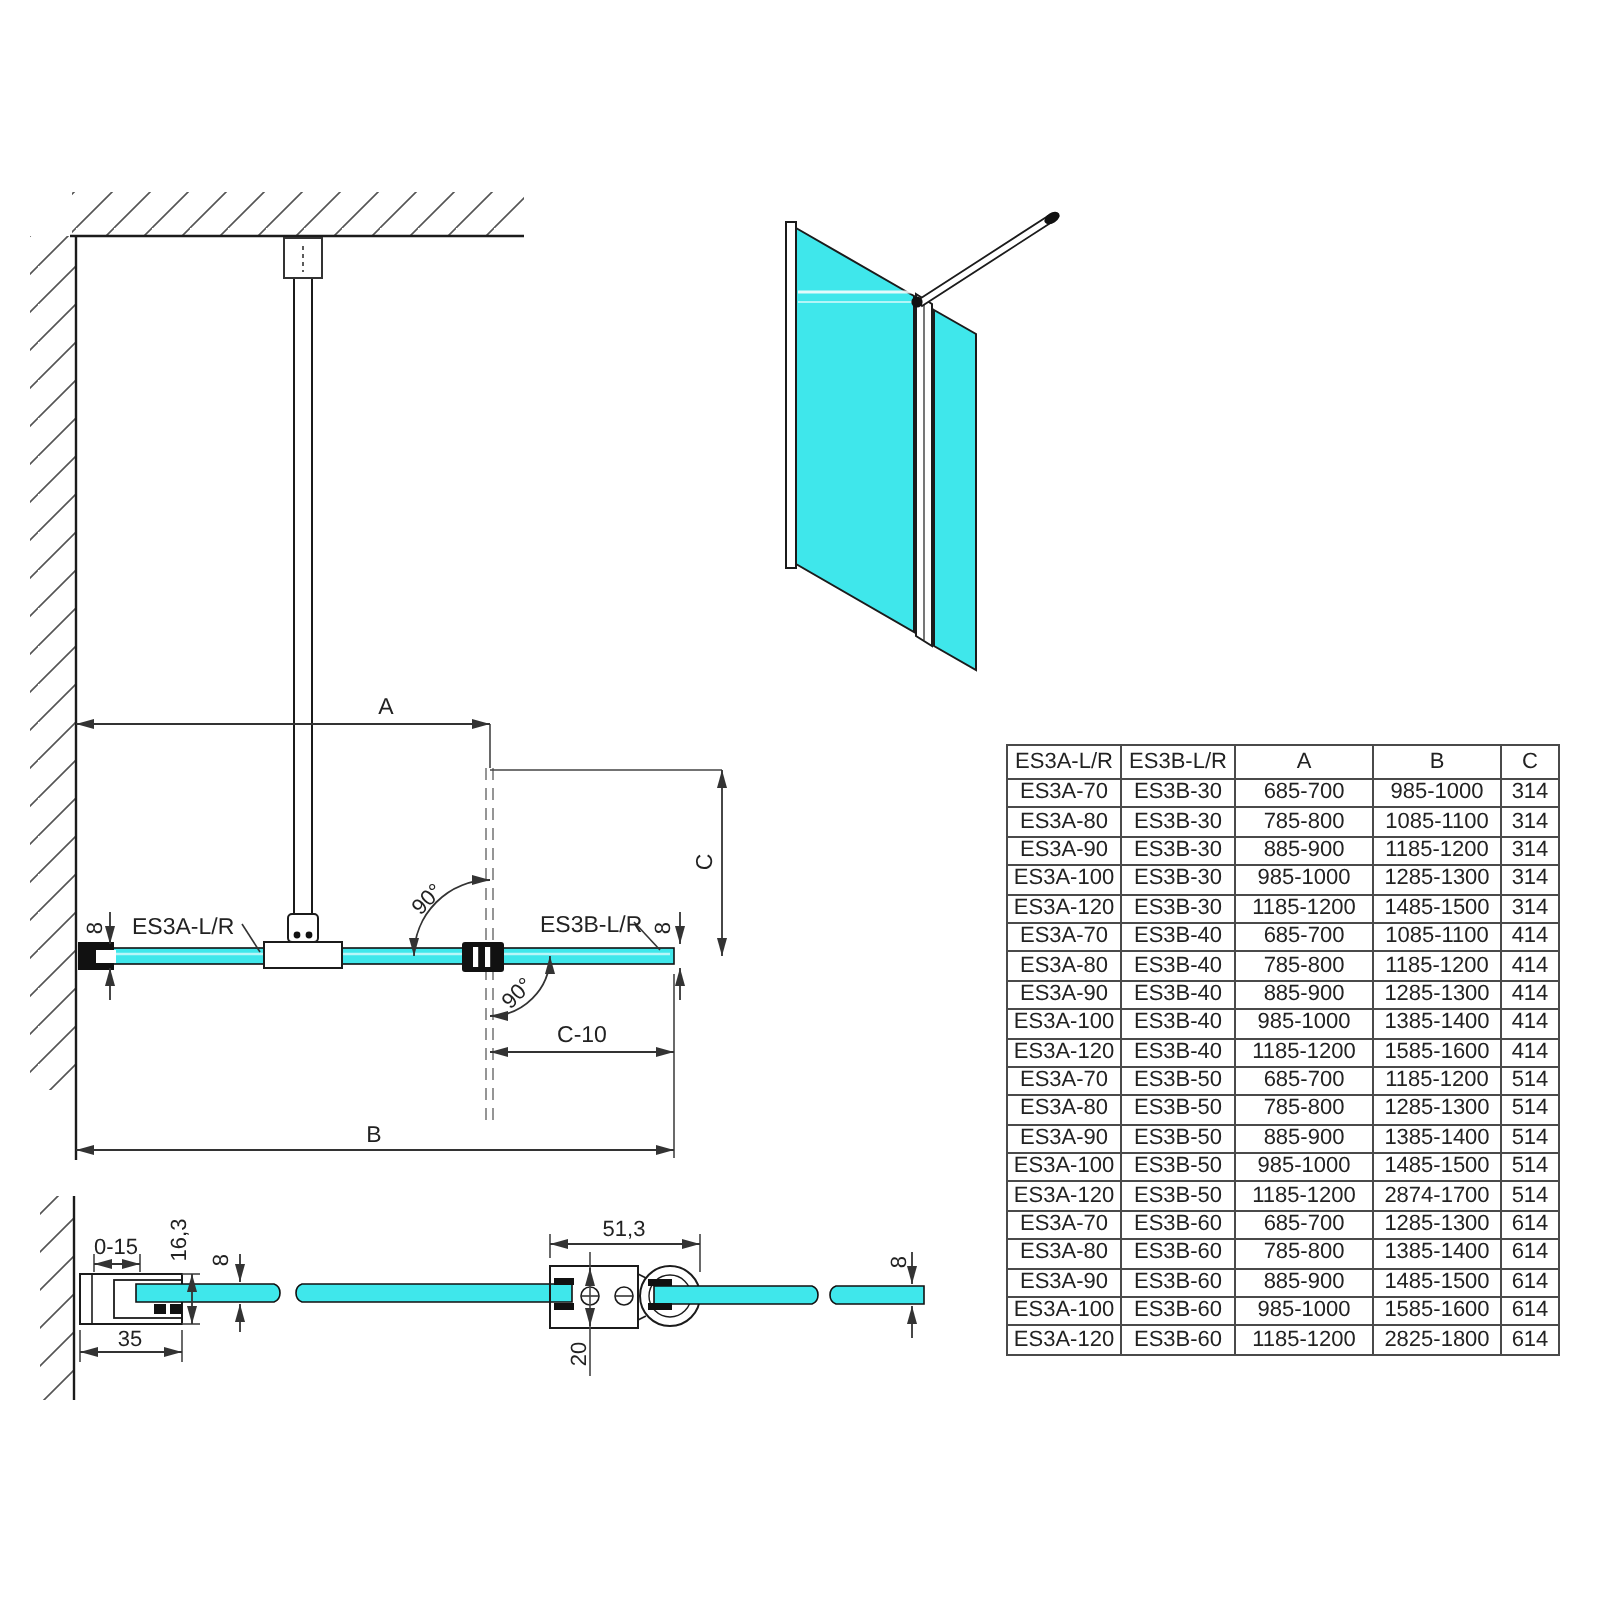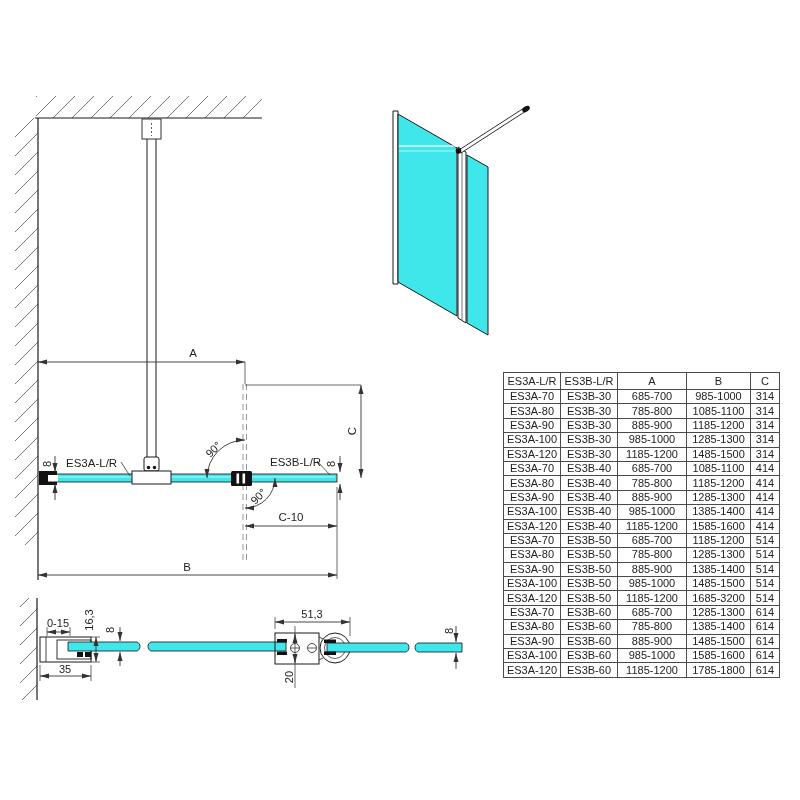--- a/index.html
+++ b/index.html
@@ -284,21 +284,21 @@
           <td>ES3A-100</td>
           <td>ES3B-50</td>
           <td>985-1000</td>
           <td>1485-1500</td>
           <td>514</td>
         </tr>
         <tr>
           <td>ES3A-120</td>
           <td>ES3B-50</td>
           <td>1185-1200</td>
-          <td>1685-3200</td>
+          <td>2874-1700</td>
           <td>514</td>
         </tr>
         <tr>
           <td>ES3A-70</td>
           <td>ES3B-60</td>
           <td>685-700</td>
           <td>1285-1300</td>
           <td>614</td>
         </tr>
         <tr>
@@ -319,19 +319,19 @@
           <td>ES3A-100</td>
           <td>ES3B-60</td>
           <td>985-1000</td>
           <td>1585-1600</td>
           <td>614</td>
         </tr>
         <tr>
           <td>ES3A-120</td>
           <td>ES3B-60</td>
           <td>1185-1200</td>
-          <td>1785-1800</td>
+          <td>2825-1800</td>
           <td>614</td>
         </tr>
       </tbody>
 </table>
 
 </div>
 
 </body></html>

